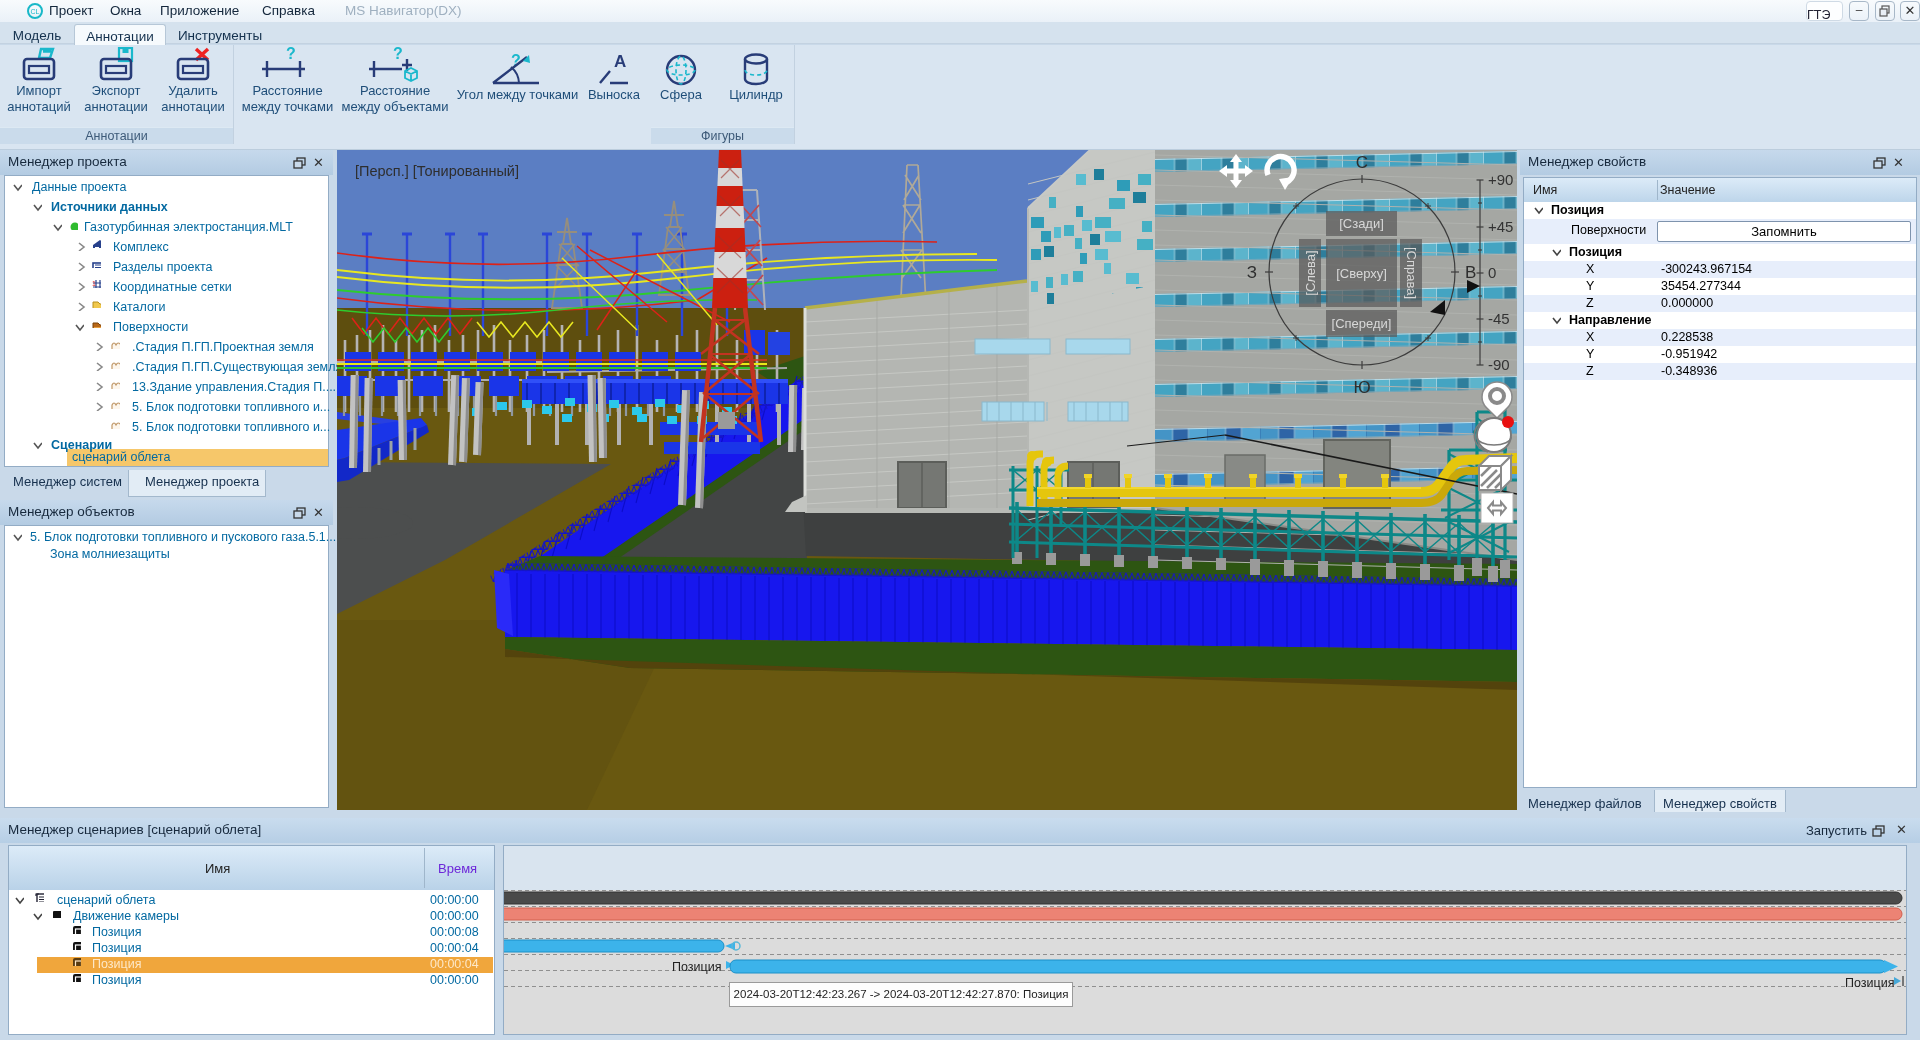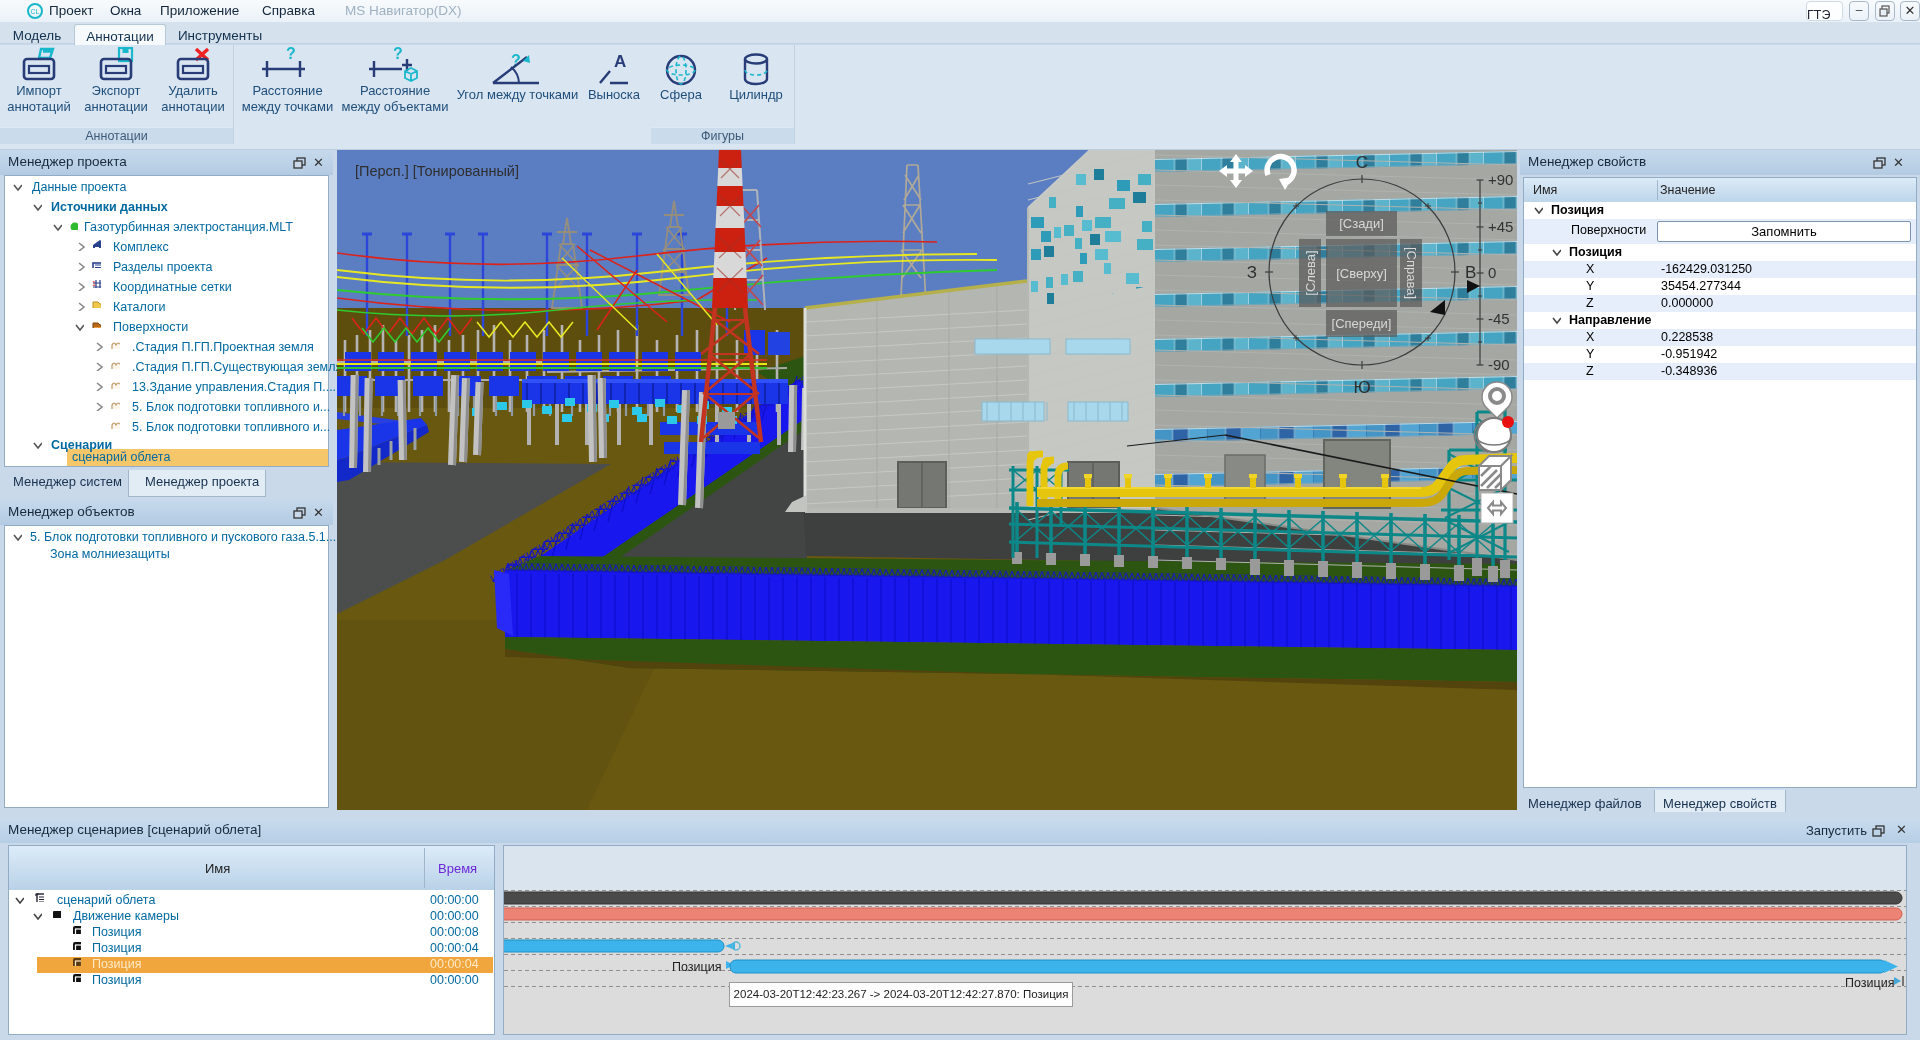--- a/index.html
+++ b/index.html
@@ -269,21 +269,21 @@
    <div style="position:absolute;left:133px;top:2px;width:254px;height:21px;background:#fff;border:1px solid #7e93ad;border-radius:2px;text-align:center;font-size:13px;padding-top:2px">Запомнить</div>
       </div>
   <div style="position:absolute;left:0;top:66px;width:392px;height:17px">
         <svg class="chev" style="left:28px;top:4px" width="10" height="9">
           <path d="M1 2 L5 7 L9 2" fill="none" stroke="#444" stroke-width="1.6"></path>
         </svg>
         <span class="t b" style="left:45px;top:1px">Позиция</span>
       </div>
   <div style="position:absolute;left:0;top:83px;width:392px;height:17px;background:#e7eefb">
         <span class="t" style="left:62px;top:1px">X</span>
-        <span class="t" style="left:137px;top:1px">-162429.031250</span>
+        <span class="t" style="left:137px;top:1px">-300243.967154</span>
       </div>
   <div style="position:absolute;left:0;top:100px;width:392px;height:17px">
         <span class="t" style="left:62px;top:1px">Y</span>
         <span class="t" style="left:137px;top:1px">35454.277344</span>
       </div>
   <div style="position:absolute;left:0;top:117px;width:392px;height:17px;background:#e7eefb">
         <span class="t" style="left:62px;top:1px">Z</span>
         <span class="t" style="left:137px;top:1px">0.000000</span>
       </div>
   <div style="position:absolute;left:0;top:134px;width:392px;height:17px">

